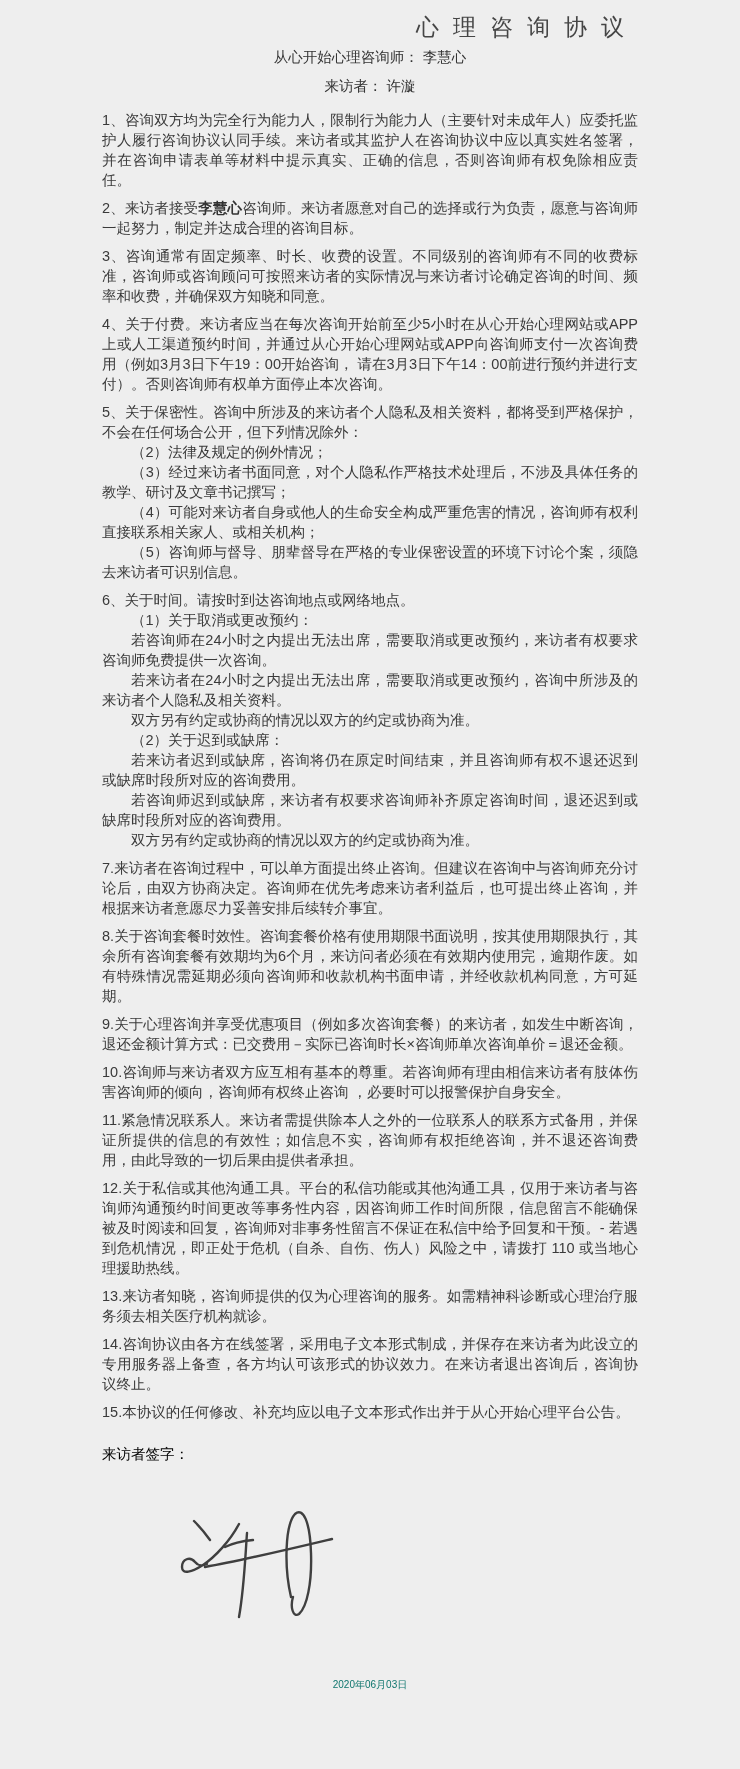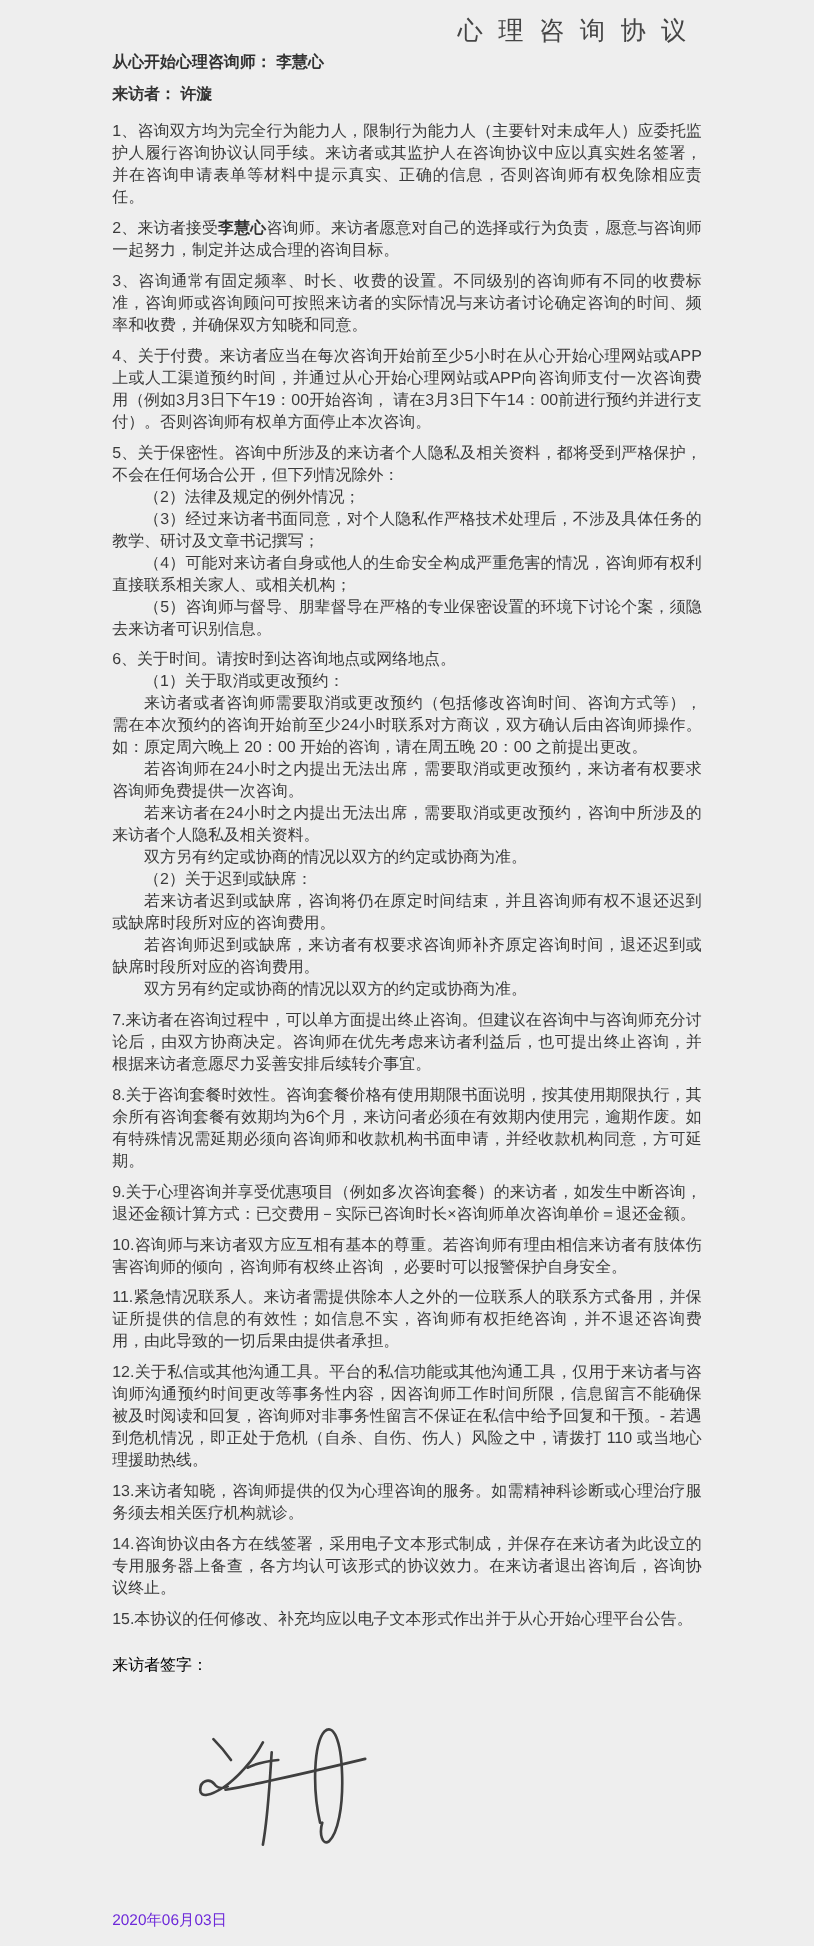--- a/index.html
+++ b/index.html
@@ -22,24 +22,25 @@
     font-weight: 400;
     color: #454545;
     text-align: right;
     letter-spacing: 14px;
     text-indent: 14px;
     line-height: 30px;
     margin: 0 0 5px 0;
   }
   .party-line {
     font-size: 14.5px;
-    font-weight: 700;
+    font-weight: 400;
     color: #333333;
     line-height: 21px;
     margin: 0;
+    text-align: center;
   }
   .party-line.counselor { margin-bottom: 8px; }
   .party-line.visitor { margin-bottom: 13px; }
   .clauses { margin-top: 0; }
   .clause-block { margin: 0 0 8px 0; }
   .clause-par {
     margin: 0;
     font-size: 14.5px;
     line-height: 20px;
     color: #3a3a3a;
@@ -56,23 +57,23 @@
   }
   .signature-wrap {
     margin-top: 45px;
     margin-left: 73px;
     width: 178px;
     height: 140px;
   }
   .signature-wrap svg { display: block; }
   .date-line {
     margin-top: 28px;
-    text-align: left;
-    font-size: 14px;
-    color: #6d28d9;
+    text-align: center;
+    font-size: 10px;
+    color: #0f766e;
     line-height: 16px;
   }
 </style>
 </head>
 <body>
 
 <div class="page">
 
   <h1 class="doc-title">心理咨询协议</h1>
 
@@ -95,21 +96,20 @@
       <div class="clause-block">
         <p class="clause-par"><span>5、关于保密性。咨询中所涉及的来访者个人隐私及相关资料，都将受到严格保护，不会在任何场合公开，但下列情况除外：</span></p>
         <p class="clause-par indent"><span>（2）法律及规定的例外情况；</span></p>
         <p class="clause-par indent"><span>（3）经过来访者书面同意，对个人隐私作严格技术处理后，不涉及具体任务的教学、研讨及文章书记撰写；</span></p>
         <p class="clause-par indent"><span>（4）可能对来访者自身或他人的生命安全构成严重危害的情况，咨询师有权利直接联系相关家人、或相关机构；</span></p>
         <p class="clause-par indent"><span>（5）咨询师与督导、朋辈督导在严格的专业保密设置的环境下讨论个案，须隐去来访者可识别信息。</span></p>
       </div>
       <div class="clause-block">
         <p class="clause-par"><span>6、关于时间。请按时到达咨询地点或网络地点。</span></p>
         <p class="clause-par indent"><span>（1）关于取消或更改预约：</span></p>
-        <p class="clause-par indent"><span>来访者或者咨询师需要取消或更改预约（包括修改咨询时间、咨询方式等），需在本次预约的咨询开始前至少24小时联系对方商议，双方确认后由咨询师操作。如：原定周六晚上 20：00 开始的咨询，请在周五晚 20：00 之前提出更改。</span></p>
         <p class="clause-par indent"><span>若咨询师在24小时之内提出无法出席，需要取消或更改预约，来访者有权要求咨询师免费提供一次咨询。</span></p>
         <p class="clause-par indent"><span>若来访者在24小时之内提出无法出席，需要取消或更改预约，咨询中所涉及的来访者个人隐私及相关资料。</span></p>
         <p class="clause-par indent"><span>双方另有约定或协商的情况以双方的约定或协商为准。</span></p>
         <p class="clause-par indent"><span>（2）关于迟到或缺席：</span></p>
         <p class="clause-par indent"><span>若来访者迟到或缺席，咨询将仍在原定时间结束，并且咨询师有权不退还迟到或缺席时段所对应的咨询费用。</span></p>
         <p class="clause-par indent"><span>若咨询师迟到或缺席，来访者有权要求咨询师补齐原定咨询时间，退还迟到或缺席时段所对应的咨询费用。</span></p>
         <p class="clause-par indent"><span>双方另有约定或协商的情况以双方的约定或协商为准。</span></p>
       </div>
       <div class="clause-block">
         <p class="clause-par"><span>7.来访者在咨询过程中，可以单方面提出终止咨询。但建议在咨询中与咨询师充分讨论后，由双方协商决定。咨询师在优先考虑来访者利益后，也可提出终止咨询，并根据来访者意愿尽力妥善安排后续转介事宜。</span></p>

